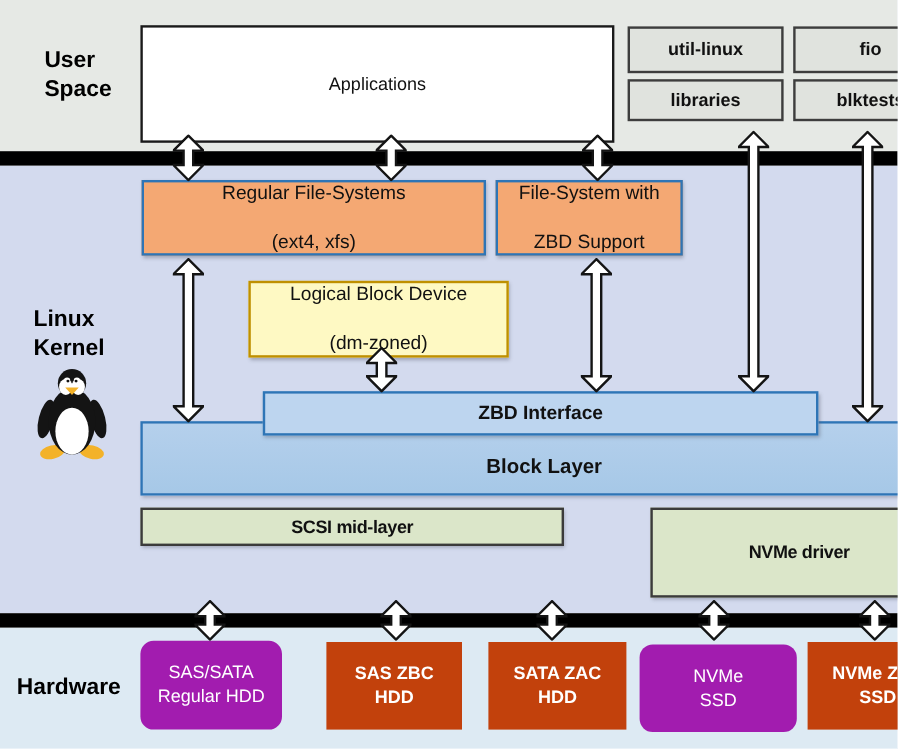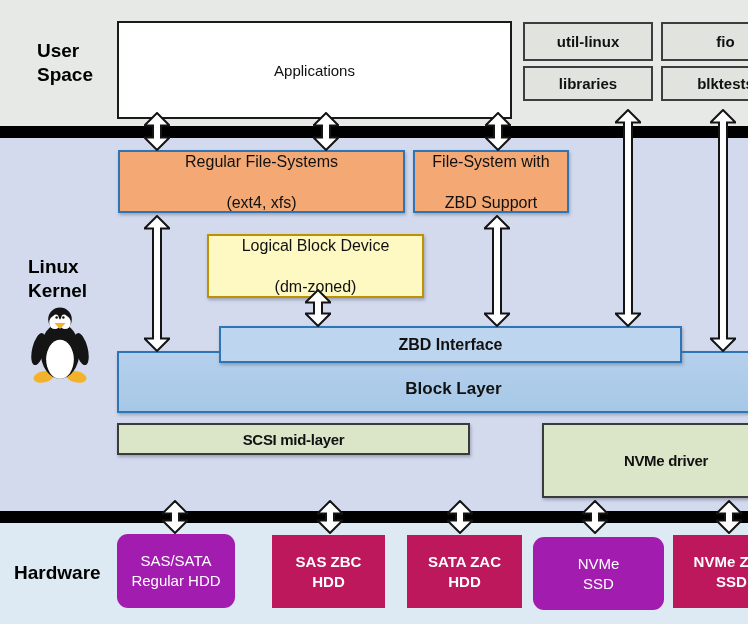--- a/index.html
+++ b/index.html
@@ -37,21 +37,21 @@
   #box-zbd-interface{left:219px;top:326px;width:463px;height:37px;background:#bdd5ef;border:2.5px solid #2e75b6;font-weight:bold;z-index:12;}
   #box-block-layer{left:117px;top:351px;width:673px;height:62px;background:linear-gradient(#b5d0ec,#a6c8e7);border:2.5px solid #2e75b6;font-weight:bold;font-size:17px;justify-content:flex-end;padding-bottom:12px;}
 
   .greenbox{background:#dbe6c9;border:2.5px solid #3b3b3b;font-weight:bold;font-size:15px;letter-spacing:-0.3px;}
   #box-scsi-mid{left:117px;top:423px;width:353px;height:32px;}
   #box-scsi-ata{left:117px;top:463px;width:413px;height:35px;}
   #box-nvme-driver{left:542px;top:423px;width:248px;height:75px;}
 
   .hwbox{color:#fff;font-size:15px;line-height:20px;z-index:10;}
   .hw-light{background:#a21caf;border-radius:11px;}
-  .hw-dark{background:#be185d;font-weight:bold;}
+  .hw-dark{background:#c2410c;font-weight:bold;}
   #box-sas-sata{left:117px;top:534px;width:118px;height:74px;}
   #box-sas-zbc{left:272px;top:535px;width:113px;height:73px;}
   #box-sata-zac{left:407px;top:535px;width:115px;height:73px;}
   #box-nvme-ssd{left:533px;top:537px;width:131px;height:73px;}
   #box-nvme-zns{left:673px;top:535px;width:117px;height:73px;}
 
   .side-label{
     position:absolute;font-weight:bold;font-size:19px;line-height:24px;z-index:5;color:#000;
   }
   #label-user-space{left:37px;top:39px;}

